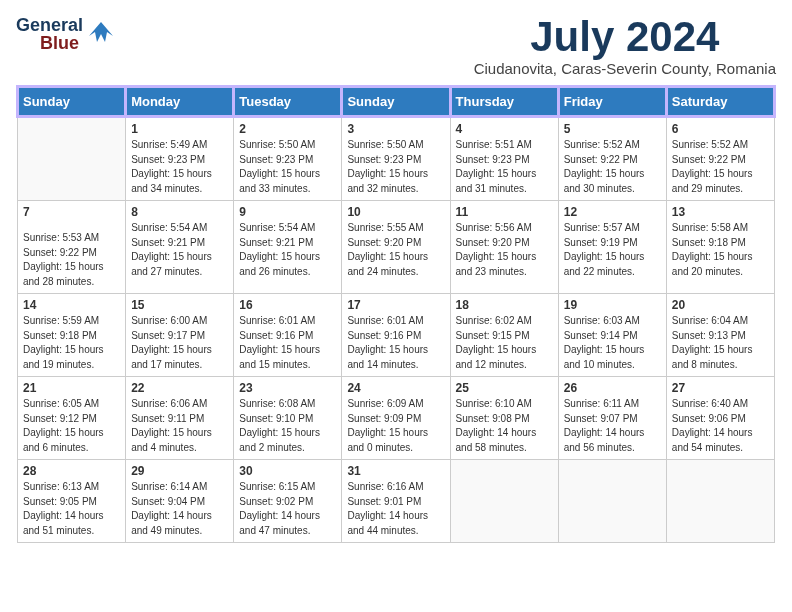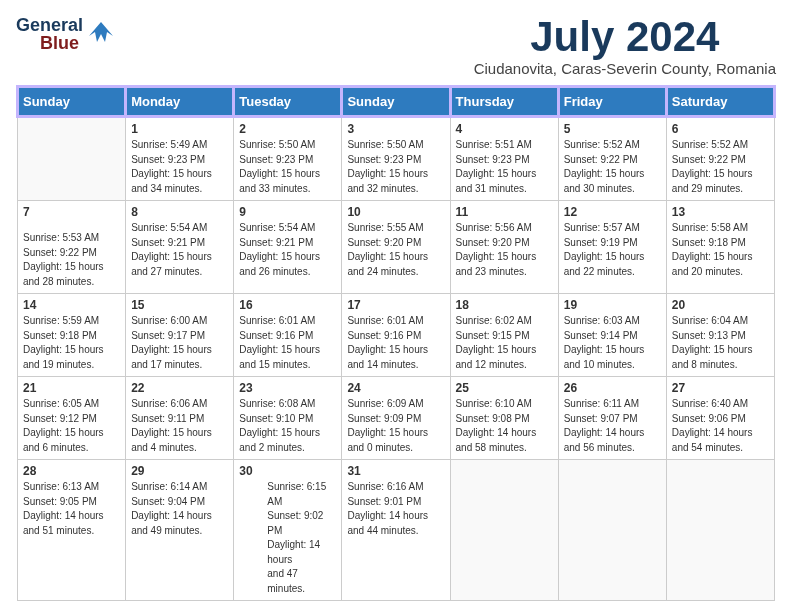--- a/index.html
+++ b/index.html
@@ -317,21 +317,21 @@
         </td>
         <td>
           <span class="day-num">29</span>
           <div class="cell-content" style="white-space: pre-line;">Sunrise: 6:14 AM
 Sunset: 9:04 PM
 Daylight: 14 hours
 and 49 minutes.</div>
         </td>
         <td>
           <span class="day-num">30</span>
-          <div class="cell-content" style="white-space: pre-line; margin-left: 28px;">Sunrise: 6:15 AM
+          <div class="cell-content" style="white-space: pre-line;">Sunrise: 6:15 AM
 Sunset: 9:02 PM
 Daylight: 14 hours
 and 47 minutes.</div>
         </td>
         <td>
           <span class="day-num">31</span>
           <div class="cell-content" style="white-space: pre-line;">Sunrise: 6:16 AM
 Sunset: 9:01 PM
 Daylight: 14 hours
 and 44 minutes.</div>

